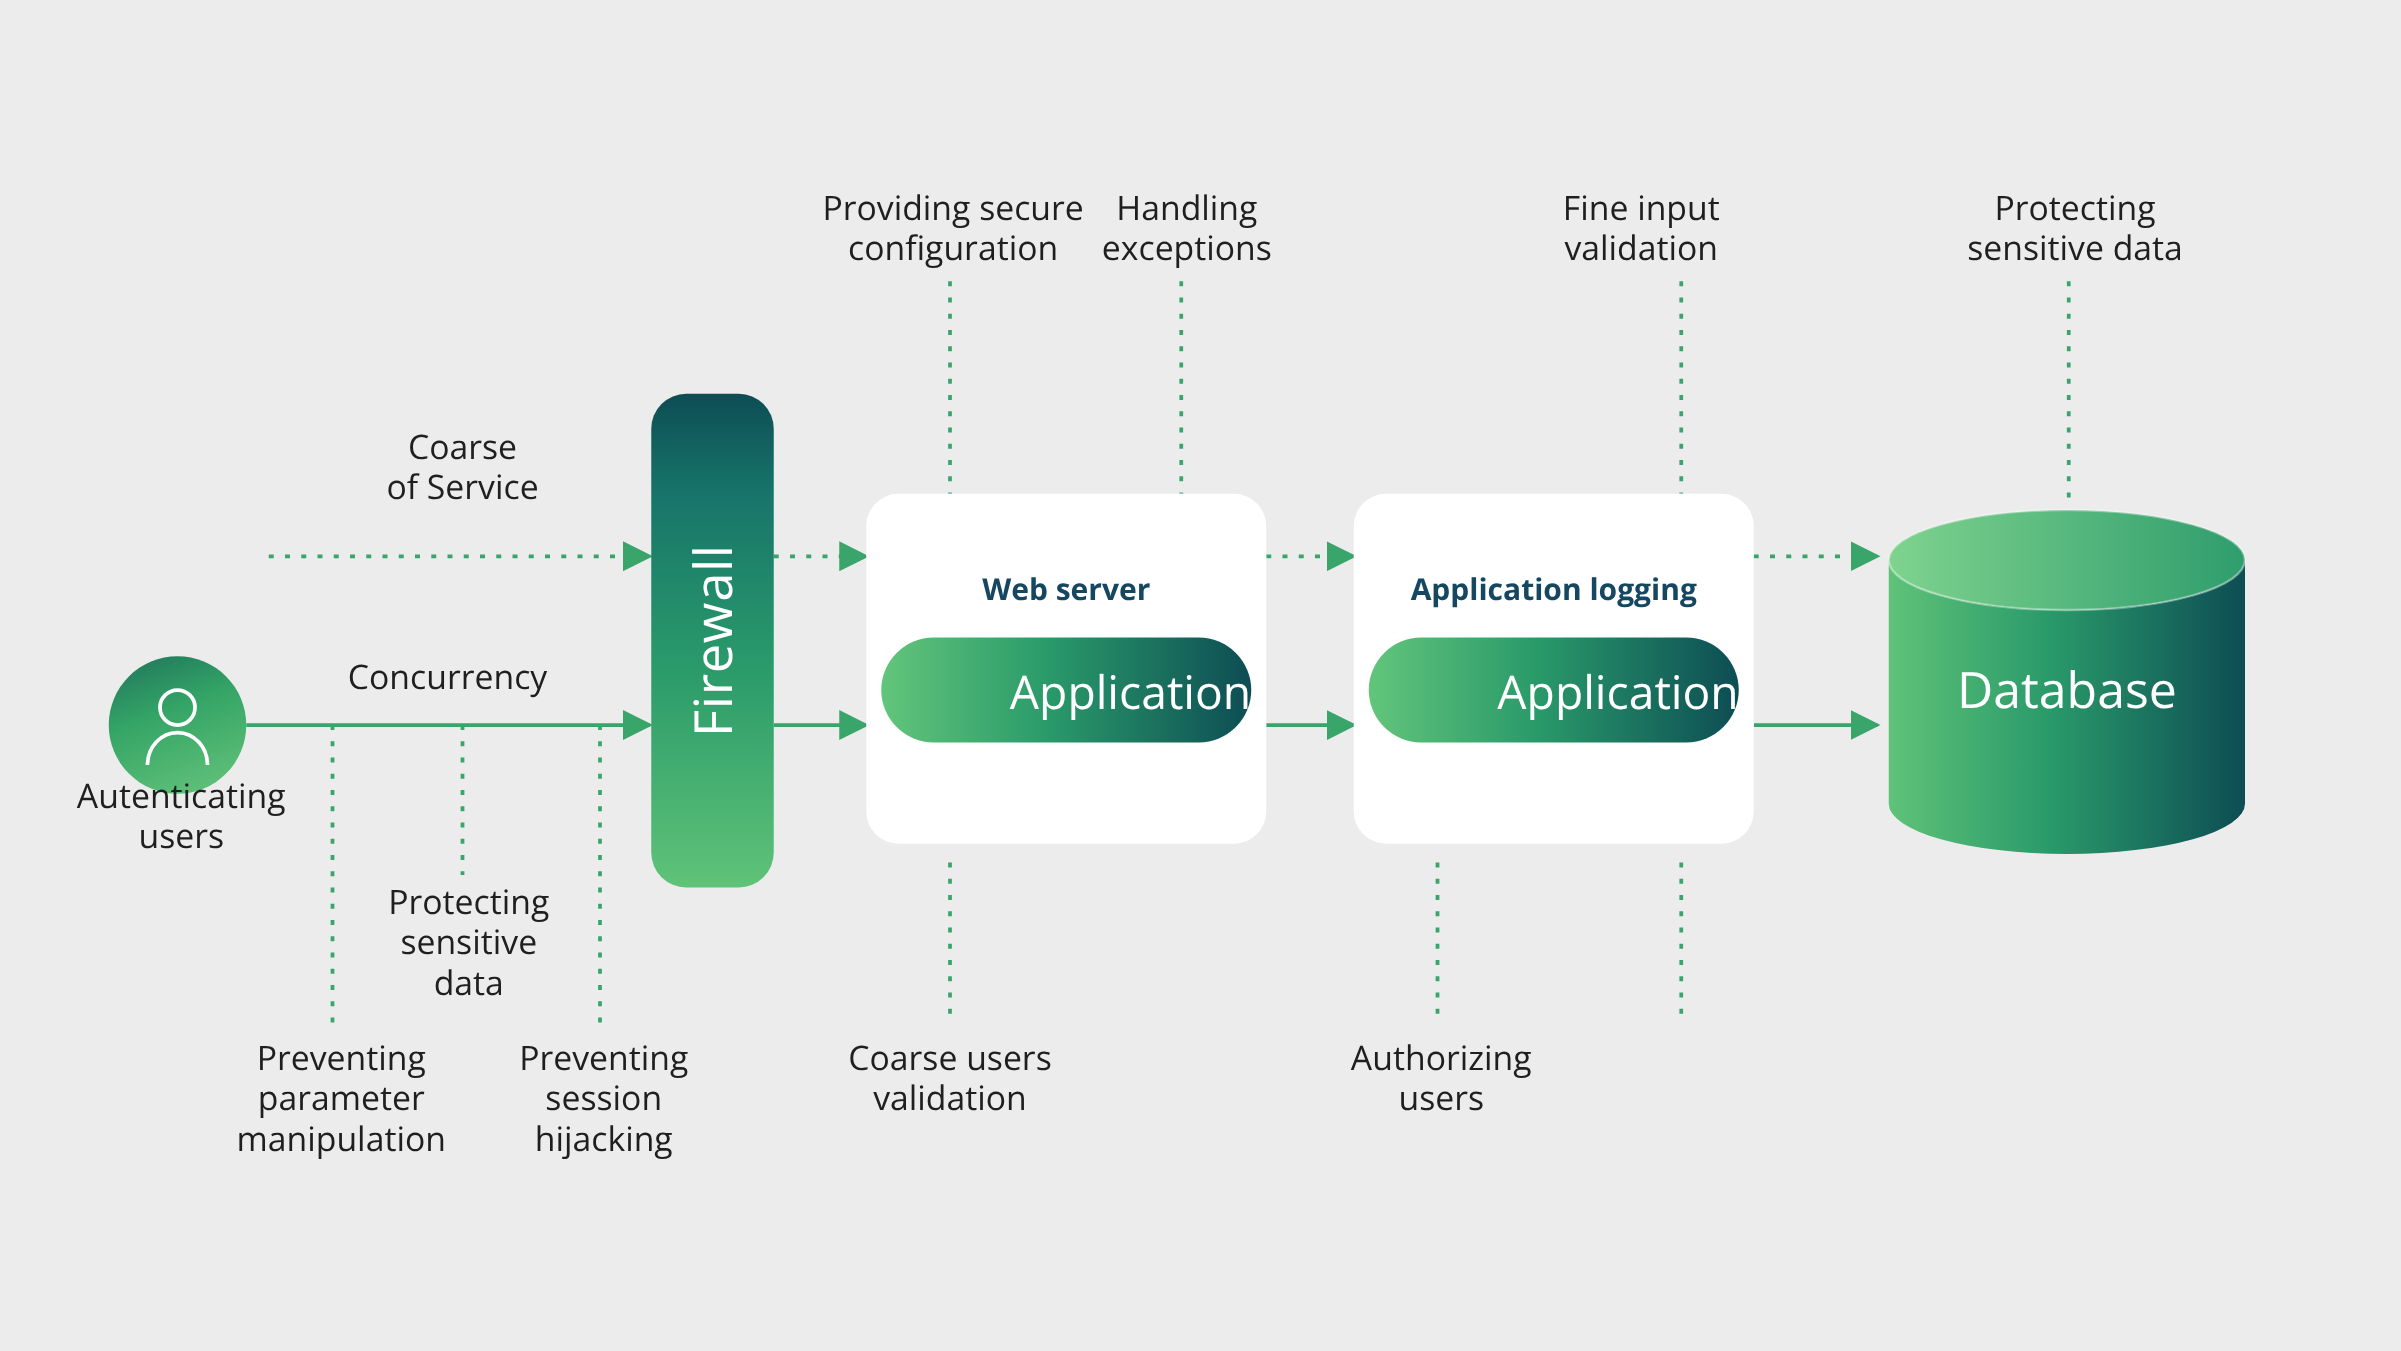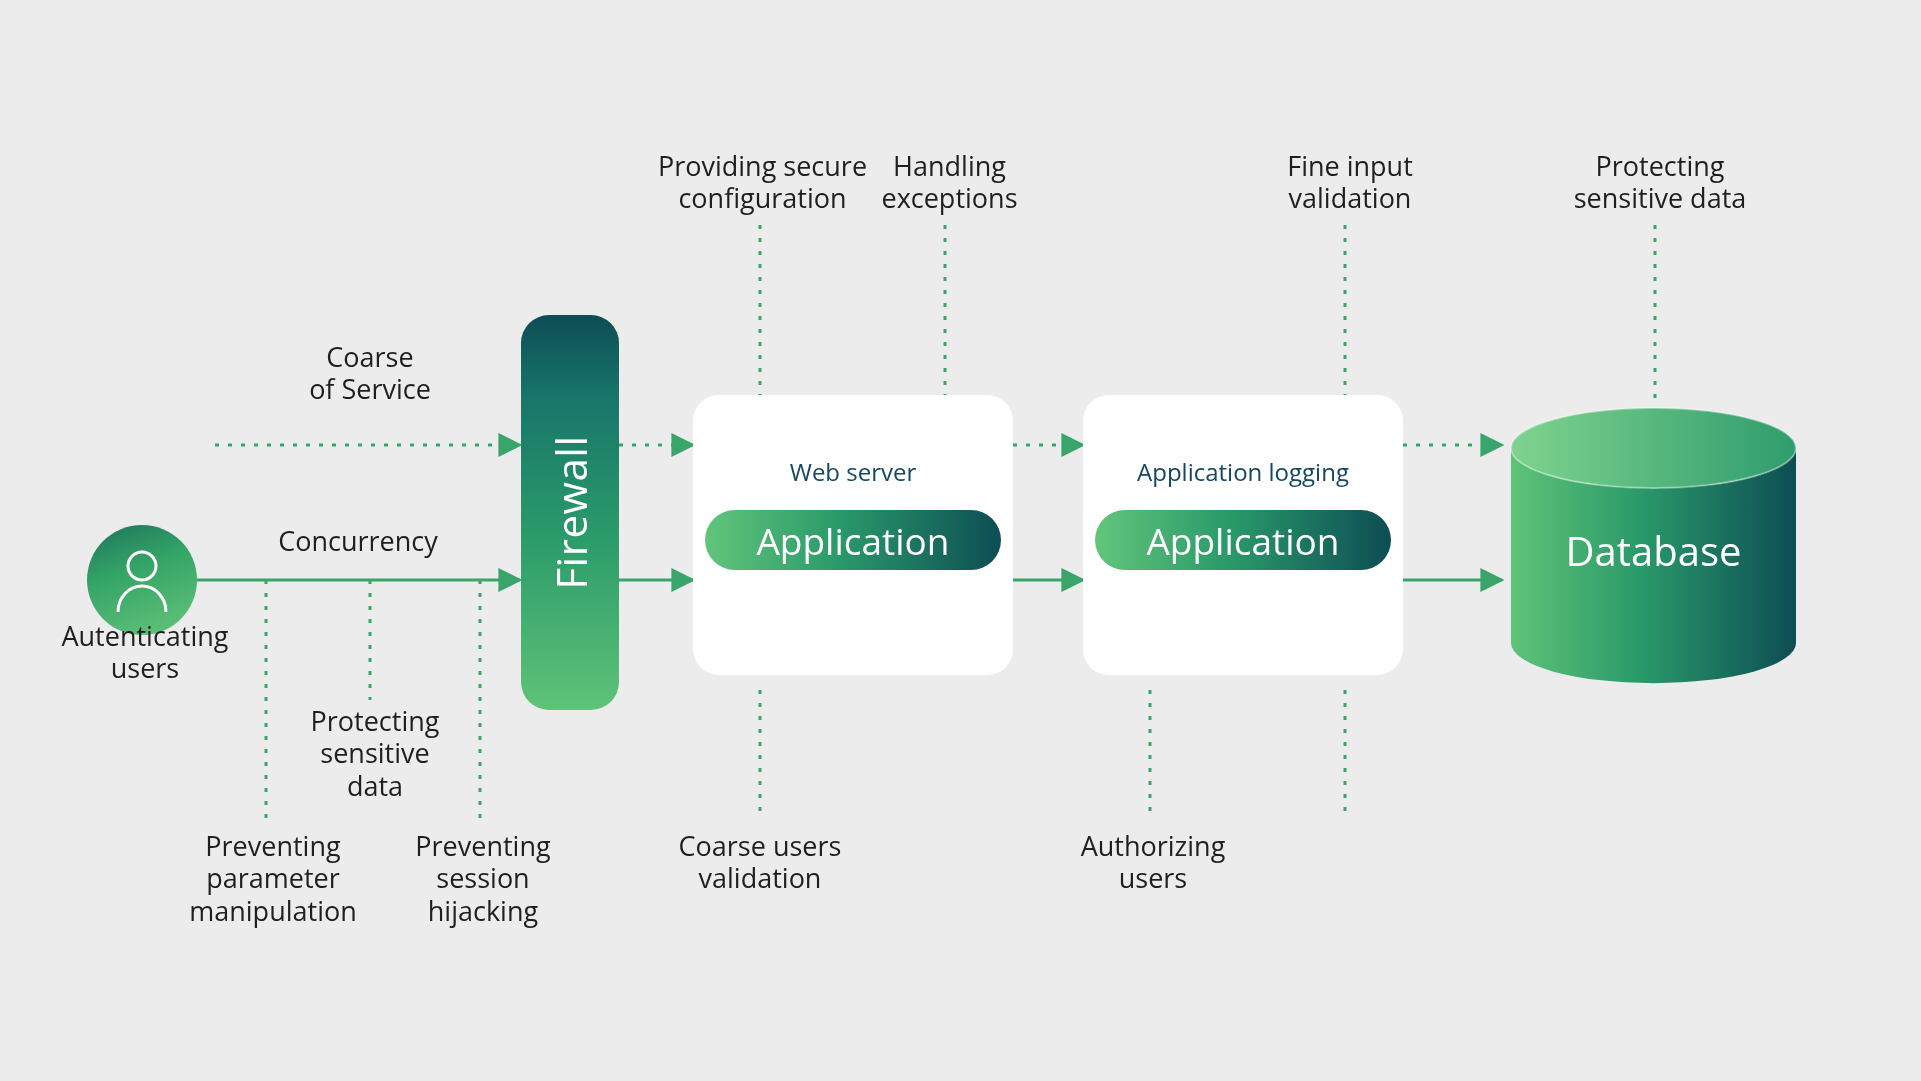--- a/index.html
+++ b/index.html
@@ -75,33 +75,33 @@
   #web-server  { left: 693px;  top: 395px; }
   #app-server  { left: 1083px; top: 395px; }
   .server-title {
     position: absolute;
     top: 60px;
     left: 0;
     right: 0;
     text-align: center;
     color: #154761;
     font-size: 24px;
-    font-weight: 400;
+    font-weight: 700;
   }
   .app-pill {
     position: absolute;
     left: 12px;
     right: 12px;
     top: 115px;
-    height: 60px;
+    height: 84px;
     border-radius: 42px;
     background: linear-gradient(90deg, #62c57b 0%, #2a9a6a 45%, #0d4d54 100%);
     display: flex;
     align-items: center;
-    justify-content: center;
+    justify-content: flex-end;
     color: #ffffff;
     font-size: 37px;
   }
 
   
   #db-block {
     position: absolute;
     left: 1506px;
     top: 403px;
     width: 295px;
@@ -243,18 +243,18 @@
 
   <div class="label" style="left:862px; top:150px; width:175px;">Handling
 exceptions</div>
   <div class="label" style="left:640px; top:150px; width:245px;">Providing secure
 configuration</div>
   <div class="label" style="left:660px; top:830px; width:200px;">Coarse users
 validation</div>
 
   <div class="label" style="left:1058px; top:830px; width:190px;">Authorizing
 users</div>
-  <div class="label" style="left:1255px; top:150px; width:190px;">Fine input
+  <div class="label" style="left:1218px; top:150px; width:190px;">Fine input
 validation</div>
   <div class="label" style="left:1555px; top:150px; width:210px;">Protecting
 sensitive data</div>
 
 </div>
 
 </body></html>

